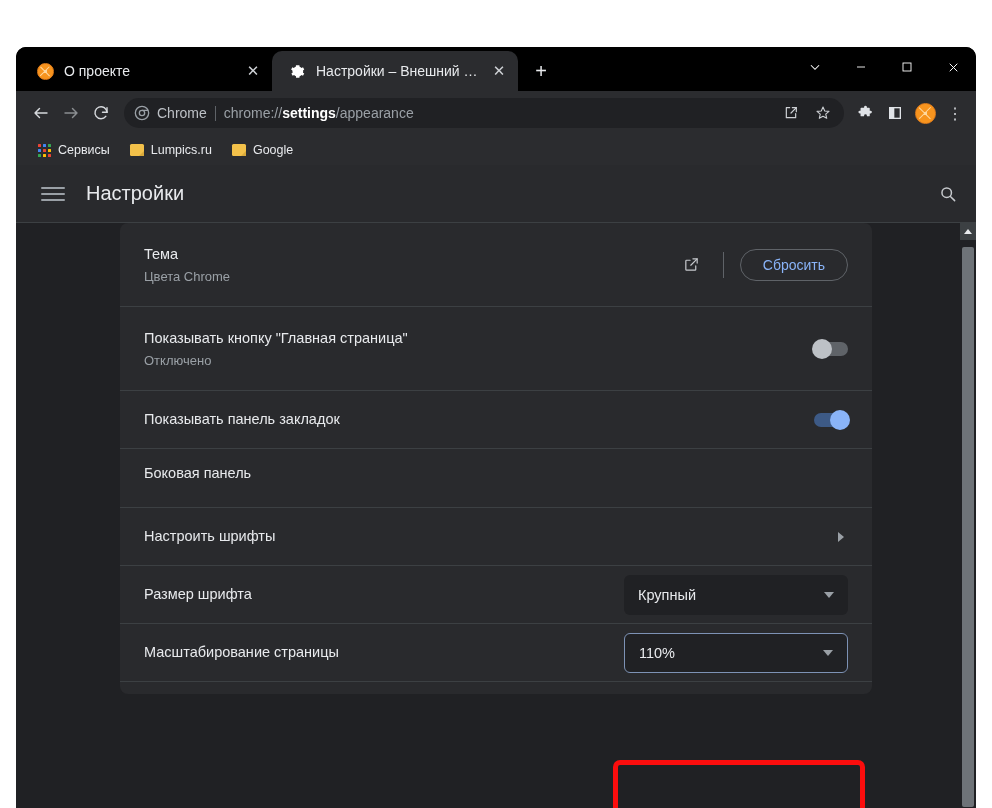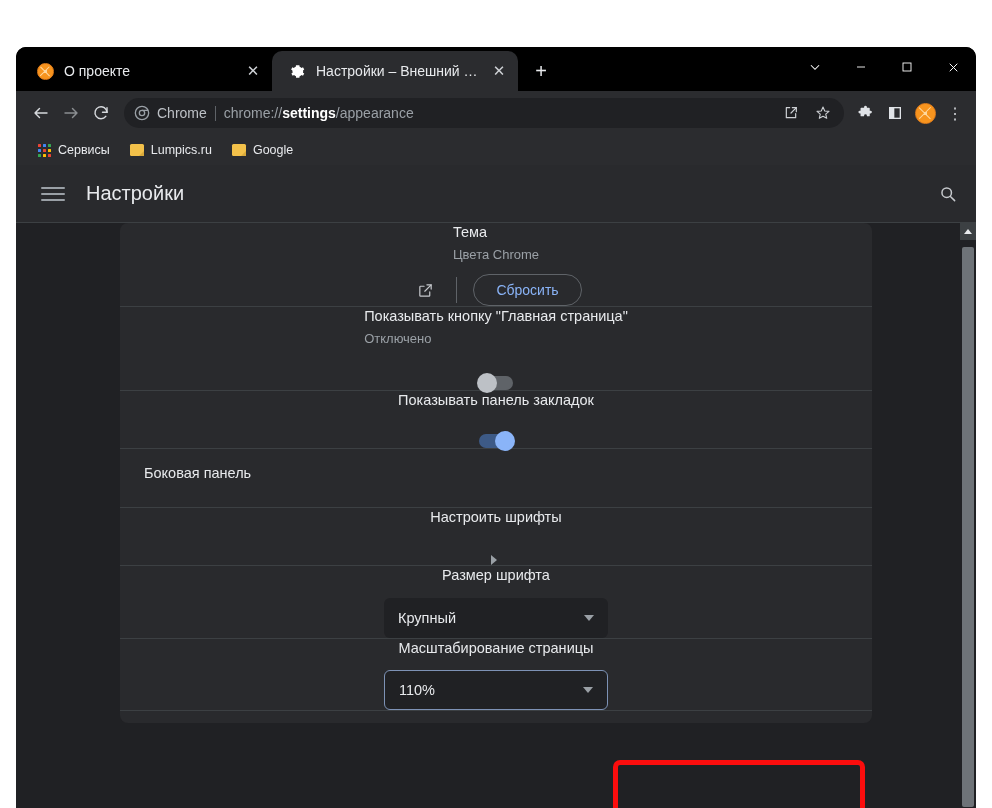--- a/index.html
+++ b/index.html
@@ -270,22 +270,21 @@
     border-radius: 8px;
     overflow: hidden;
   }
 
   .row {
     display: flex;
     align-items: center;
     padding: 0 24px;
     min-height: 58px;
     border-bottom: 1px solid #3c4043;
-    gap: 12px;
-    flex-direction: column;
+    gap: 19px;
   }
   .row:last-child { border-bottom: none; }
   .row-tall { min-height: 84px; }
 
   .row-text { flex: 1 1 auto; min-width: 0; }
   .row-label {
     color: #e8eaed;
     font-size: 14.5px;
     line-height: 1.35;
   }

